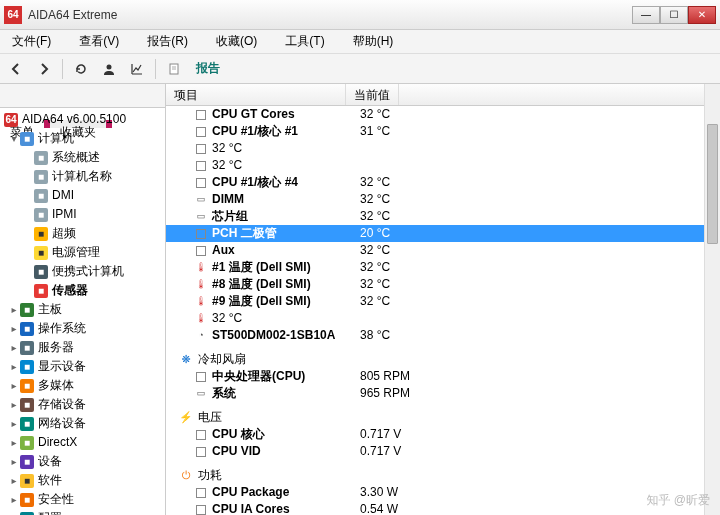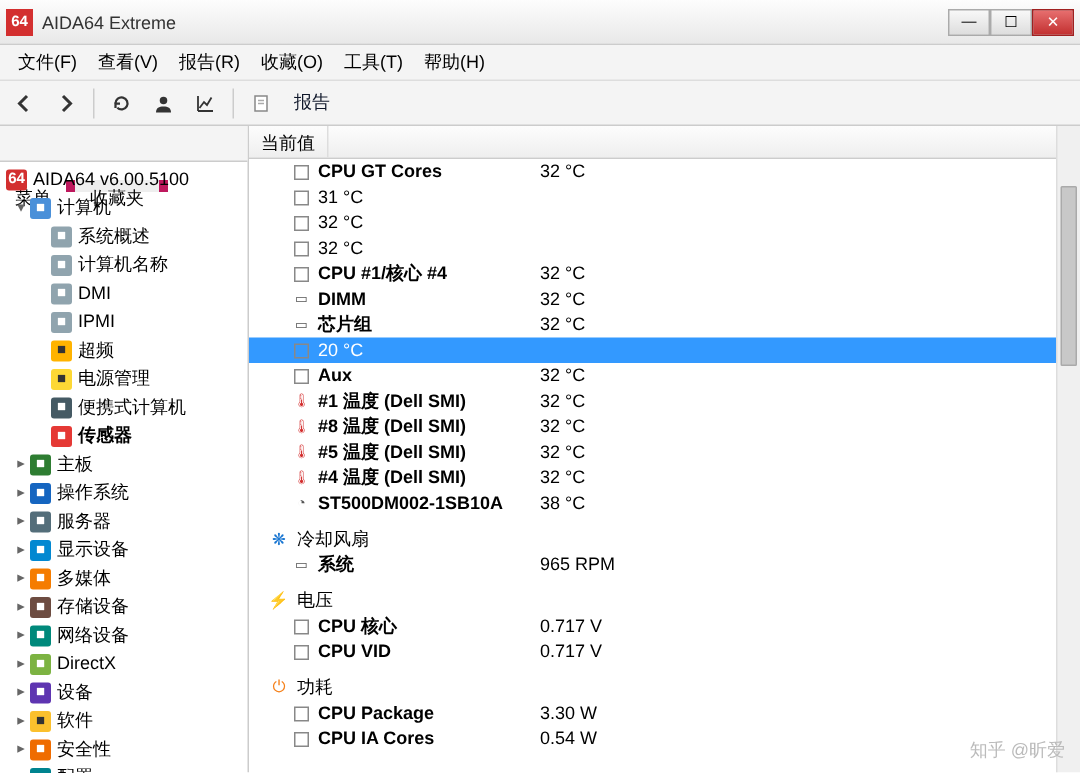--- a/index.html
+++ b/index.html
@@ -3,26 +3,26 @@
 <meta charset="utf-8">
 <style>
 * { margin: 0; padding: 0; box-sizing: border-box; font-family: "Microsoft YaHei", Tahoma, sans-serif; font-size: 12px; }
 body { background: #fff; width: 720px; height: 515px; overflow: hidden; position: relative; }
 .titlebar { height: 30px; background: linear-gradient(#fdfdfd, #e8e8e8); border-bottom: 1px solid #ccc; display: flex; align-items: center; padding: 0 4px; }
 .titlebar .appicon { width: 18px; height: 18px; background: #d32f2f; color: #fff; font-size: 10px; font-weight: bold; display: flex; align-items: center; justify-content: center; margin-right: 6px; }
 .titlebar .title { flex: 1; color: #333; }
 .winbtns { display: flex; gap: 0; }
 .winbtn { width: 28px; height: 18px; border: 1px solid #aaa; background: linear-gradient(#f8f8f8,#ddd); display: flex; align-items: center; justify-content: center; font-size: 10px; }
 .winbtn.close { background: linear-gradient(#e76f6f,#c23030); color: #fff; border-color: #a02020; }
-.menubar { height: 24px; background: #f4f4f4; border-bottom: 1px solid #ddd; display: flex; align-items: center; padding: 0 6px; gap: 2px; }
+.menubar { height: 24px; background: #f4f4f4; border-bottom: 1px solid #ddd; display: flex; align-items: center; padding: 0 6px; gap: 16px; }
 .menuitem { padding: 2px 6px; cursor: default; }
 .toolbar { height: 30px; background: #f4f4f4; border-bottom: 1px solid #ccc; display: flex; align-items: center; padding: 0 6px; gap: 8px; }
 .tbtn { width: 20px; height: 20px; display: flex; align-items: center; justify-content: center; color: #333; }
 .tsep { width: 1px; height: 20px; background: #ccc; }
-.tlabel { margin-left: 4px; color: #0f172a; }
+.tlabel { margin-left: 4px; color: #0f766e; font-weight: bold; }
 .body { display: flex; height: calc(515px - 30px - 24px - 30px); }
 .leftpane { width: 166px; border-right: 1px solid #ccc; display: flex; flex-direction: column; }
 .tabs { height: 24px; display: flex; border-bottom: 1px solid #ccc; background: #f4f4f4; }
 .tab { padding: 4px 10px; border-right: 6px solid #be185d; background: #fff; margin-top: 36px; }
 .tab.inactive { background: #eee; }
 .tree { flex: 1; overflow-y: auto; padding: 2px 0; }
 .tnode { display: flex; align-items: center; padding: 1px 4px; white-space: nowrap; line-height: 17px; cursor: default; }
 .tnode .tw { width: 12px; text-align: center; color: #666; font-size: 10px; }
 .tnode .indent { display: inline-block; }
 .ticon { width: 14px; height: 14px; margin-right: 4px; display: inline-flex; align-items: center; justify-content: center; font-size: 10px; border-radius: 2px; }
@@ -267,34 +267,36 @@
         <div class="tnode">
           <span class="indent" style="width:4px"></span>
           <span class="tw">▸</span>
           <span class="ticon ic-cfg">■</span>
           <span>配置</span>
         </div>
       </div>
   </div>
   <div class="rightpane">
     <div class="colhdr">
+      <div class="col col1">项目</div>
       <div class="col">当前值</div>
     </div>
     <div class="sensorlist" id="sensorlist">
         <div class="srow">
           <span class="sicon">
             <span class="ic-box"></span>
           </span>
           <span class="sname">CPU GT Cores</span>
           <span class="sval">32 °C</span>
         </div>
         <div class="srow">
           <span class="sicon">
             <span class="ic-box"></span>
           </span>
+          <span class="sname">CPU #1/核心 #1</span>
           <span class="sval">31 °C</span>
         </div>
         <div class="srow">
           <span class="sicon">
             <span class="ic-box"></span>
           </span>
           <span class="sval">32 °C</span>
         </div>
         <div class="srow">
           <span class="sicon">
@@ -316,20 +318,21 @@
         </div>
         <div class="srow">
           <span class="sicon ic-dimm">▭</span>
           <span class="sname">芯片组</span>
           <span class="sval">32 °C</span>
         </div>
         <div class="srow selected">
           <span class="sicon">
             <span class="ic-box"></span>
           </span>
+          <span class="sname">PCH 二极管</span>
           <span class="sval">20 °C</span>
         </div>
         <div class="srow">
           <span class="sicon">
             <span class="ic-box"></span>
           </span>
           <span class="sname">Aux</span>
           <span class="sval">32 °C</span>
         </div>
         <div class="srow">
@@ -337,36 +340,42 @@
           <span class="sname">#1 温度 (Dell SMI)</span>
           <span class="sval">32 °C</span>
         </div>
         <div class="srow">
           <span class="sicon ic-temp">🌡</span>
           <span class="sname">#8 温度 (Dell SMI)</span>
           <span class="sval">32 °C</span>
         </div>
         <div class="srow">
           <span class="sicon ic-temp">🌡</span>
-          <span class="sname">#5 温度 (Dell SMI)</span>
+          <span class="sname">#9 温度 (Dell SMI)</span>
           <span class="sval">32 °C</span>
         </div>
         <div class="srow">
           <span class="sicon ic-temp">🌡</span>
-          <span class="sname">#4 温度 (Dell SMI)</span>
           <span class="sval">32 °C</span>
         </div>
         <div class="srow">
           <span class="sicon ic-hdd">◔</span>
           <span class="sname">ST500DM002-1SB10A</span>
           <span class="sval">38 °C</span>
         </div>
         <div class="shdr">
           <span class="hicon ic-fan">❋</span>
           <span>冷却风扇</span>
+        </div>
+        <div class="srow">
+          <span class="sicon">
+            <span class="ic-box"></span>
+          </span>
+          <span class="sname">中央处理器(CPU)</span>
+          <span class="sval">805 RPM</span>
         </div>
         <div class="srow">
           <span class="sicon ic-dimm">▭</span>
           <span class="sname">系统</span>
           <span class="sval">965 RPM</span>
         </div>
         <div class="shdr">
           <span class="hicon ic-volt">⚡</span>
           <span>电压</span>
         </div>

